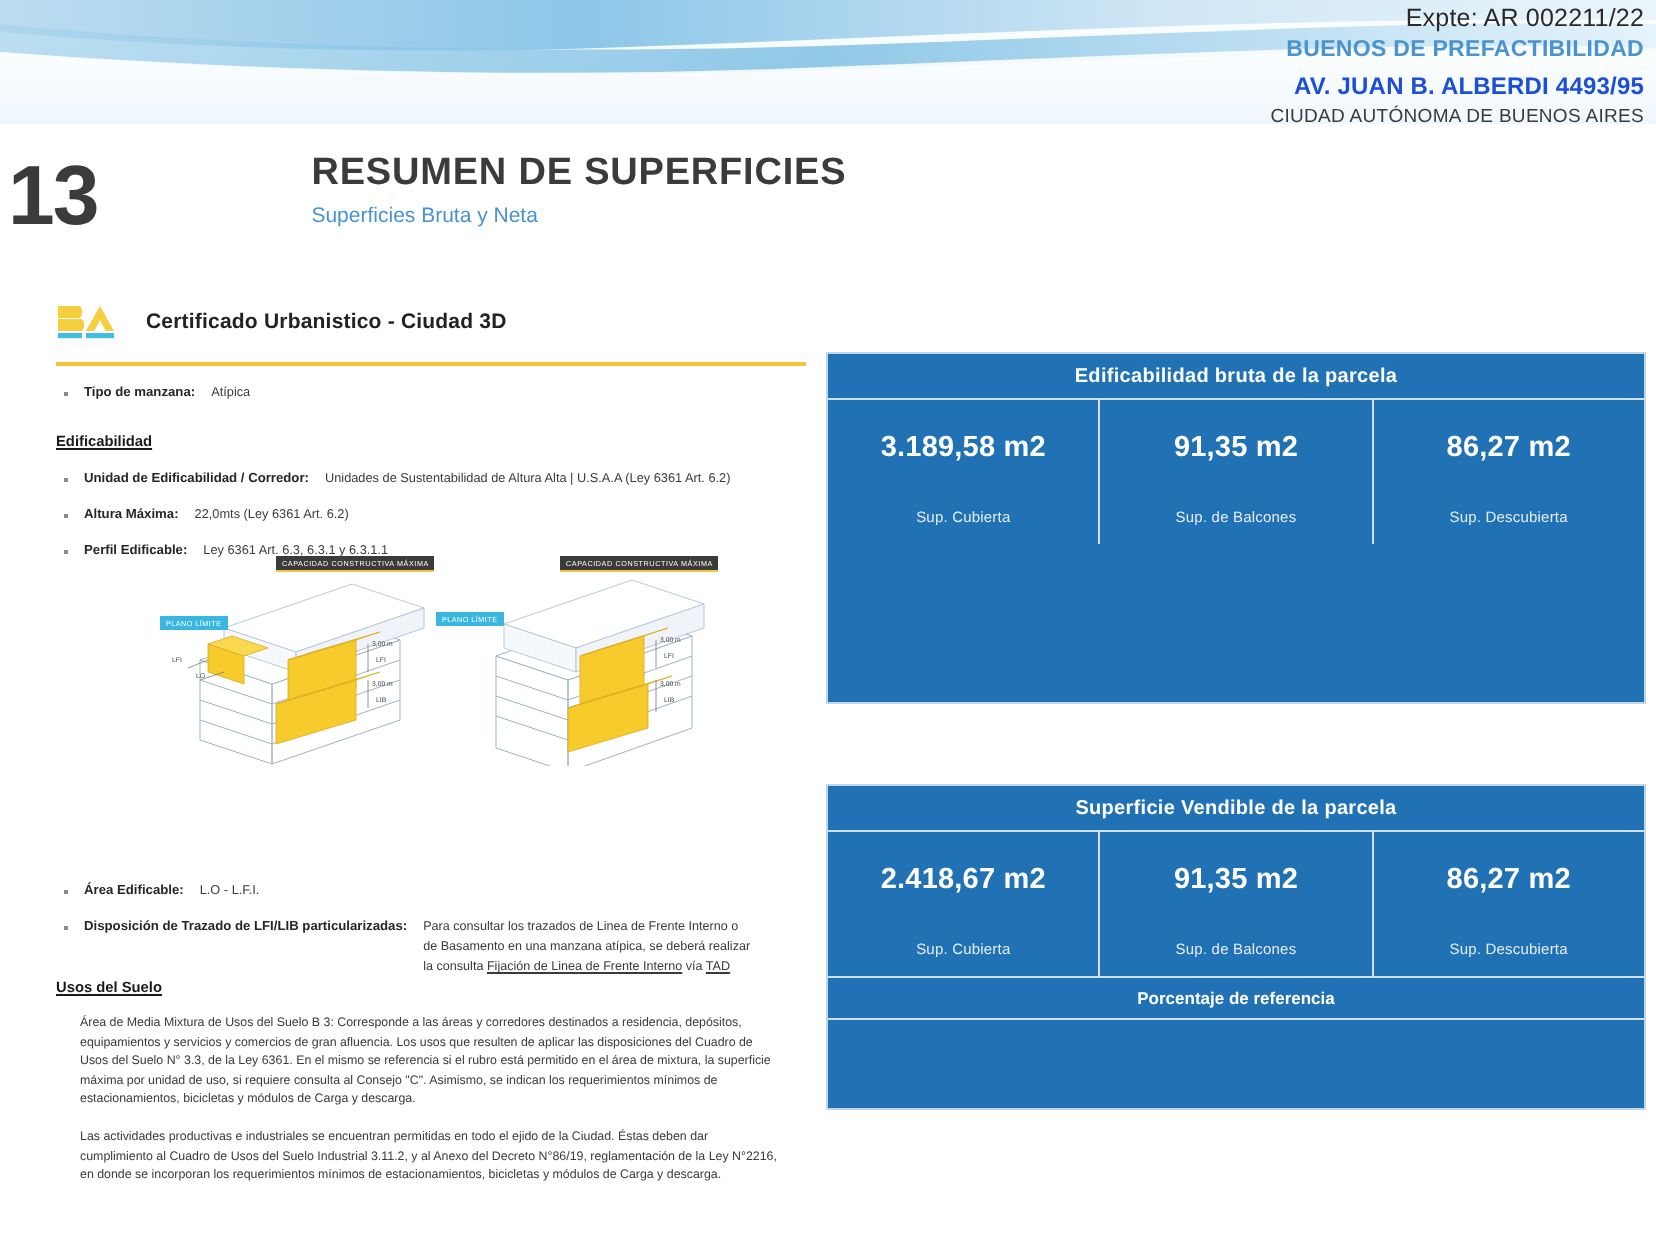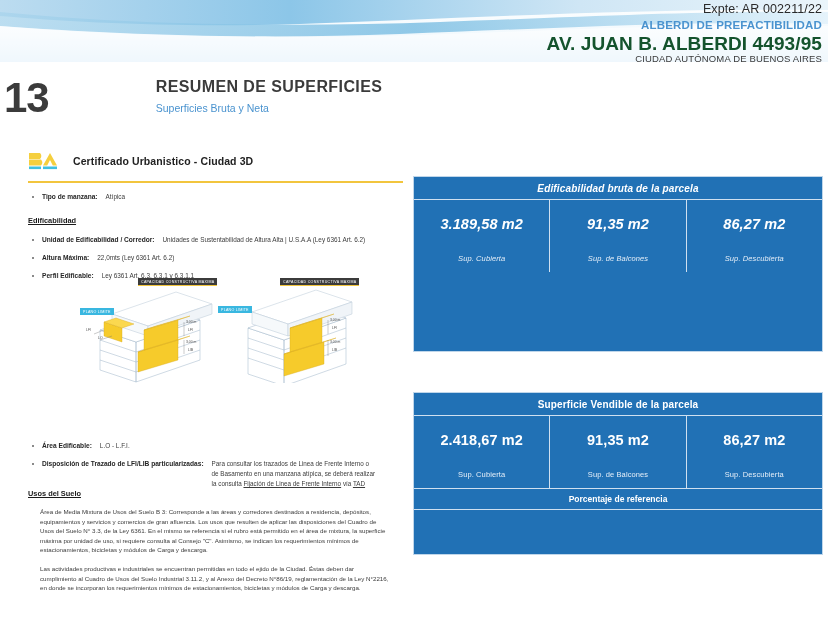--- a/index.html
+++ b/index.html
@@ -34,22 +34,22 @@
   }
   #estudio-line {
     font-size: 11.5px;
     color: #4a93cf;
     font-weight: bold;
     letter-spacing: .15px;
     line-height: 15px;
     margin-top: 1px;
   }
   #direccion-line {
-    font-size: 19px;
-    color: #14532d;
+    font-size: 12px;
+    color: #1d4ed8;
     font-weight: bold;
     letter-spacing: .1px;
     line-height: 17px;
     margin-top: 2px;
   }
   #ciudad-line {
     font-size: 9.5px;
     color: #3a3a3a;
     letter-spacing: .15px;
     line-height: 12px;
@@ -67,21 +67,21 @@
     letter-spacing: -1px;
     padding-right: 12px;
     display: flex; align-items: center;
   }
   #section-title-divider {
     width: 2px; background: #4a93cf;
     margin-right: 13px;
   }
   #section-title-texts { display: flex; flex-direction: column; justify-content: center; }
   #section-title-main {
-    font-size: 16px; font-weight: bold; color: #3b3b3b;
+    font-size: 19px; font-weight: bold; color: #3b3b3b;
     letter-spacing: .4px; line-height: 22px;
   }
   #section-title-sub {
     font-size: 10.5px; color: #4a93cf;
     margin-top: 4px; line-height: 13px;
   }
 
   
   #left-panel {
     position: absolute; left: 28px; top: 150px;
@@ -182,21 +182,21 @@
   }
 
   
   .blue-table {
     position: absolute;
     width: 410px;
     background: #2171b5;
     border: 1px solid #bfd6ea;
     box-sizing: border-box;
   }
-  #table-bruta   { left: 413px; top: 176px; height: 176px; font-style: italic; }
+  #table-bruta   { left: 413px; top: 176px; height: 176px; }
   #table-vendible{ left: 413px; top: 392px; height: 163px; }
 
   .bt-header {
     height: 22px; display: flex; align-items: center; justify-content: center;
     color: #ffffff; font-size: 10px; font-weight: bold;
     border-bottom: 1px solid #cfe0f0;
     letter-spacing: .15px;
   }
   .bt-cells { display: flex; height: 72px; }
   .bt-cell {
@@ -247,21 +247,21 @@
         <stop offset="100%" stop-color="#dff0fa"></stop>
       </linearGradient>
     </defs>
     <rect x="0" y="0" width="828" height="62" fill="url(#gradBot)"></rect>
     <path d="M0,0 L828,0 L828,10 C640,8 470,18 300,24 C180,28 70,22 0,16 Z" fill="url(#gradTop)"></path>
     <path d="M0,12 C120,24 280,28 440,22 C600,16 720,10 828,12 L828,24 C700,20 560,28 400,34 C250,40 110,34 0,26 Z" fill="url(#gradBand)" opacity="0.75"></path>
     <path d="M0,26 C140,38 320,40 500,32 C650,26 760,24 828,26 L828,62 L0,62 Z" fill="#ffffff" opacity="0.55"></path>
   </svg>
   <div id="header-text-block">
     <div id="expte-line">Expte: AR 002211/22</div>
-    <div id="estudio-line">ALBERDI DE PREFACTIBILIDAD</div>
+    <div id="estudio-line">BUENOS DE PREFACTIBILIDAD</div>
     <div id="direccion-line">AV. JUAN B. ALBERDI 4493/95</div>
     <div id="ciudad-line">CIUDAD AUTÓNOMA DE BUENOS AIRES</div>
   </div>
 </div>
 
 <div id="section-title-row">
   <div id="section-number">13</div>
   <div id="section-title-divider"></div>
   <div id="section-title-texts">
     <div id="section-title-main">RESUMEN DE SUPERFICIES</div>

